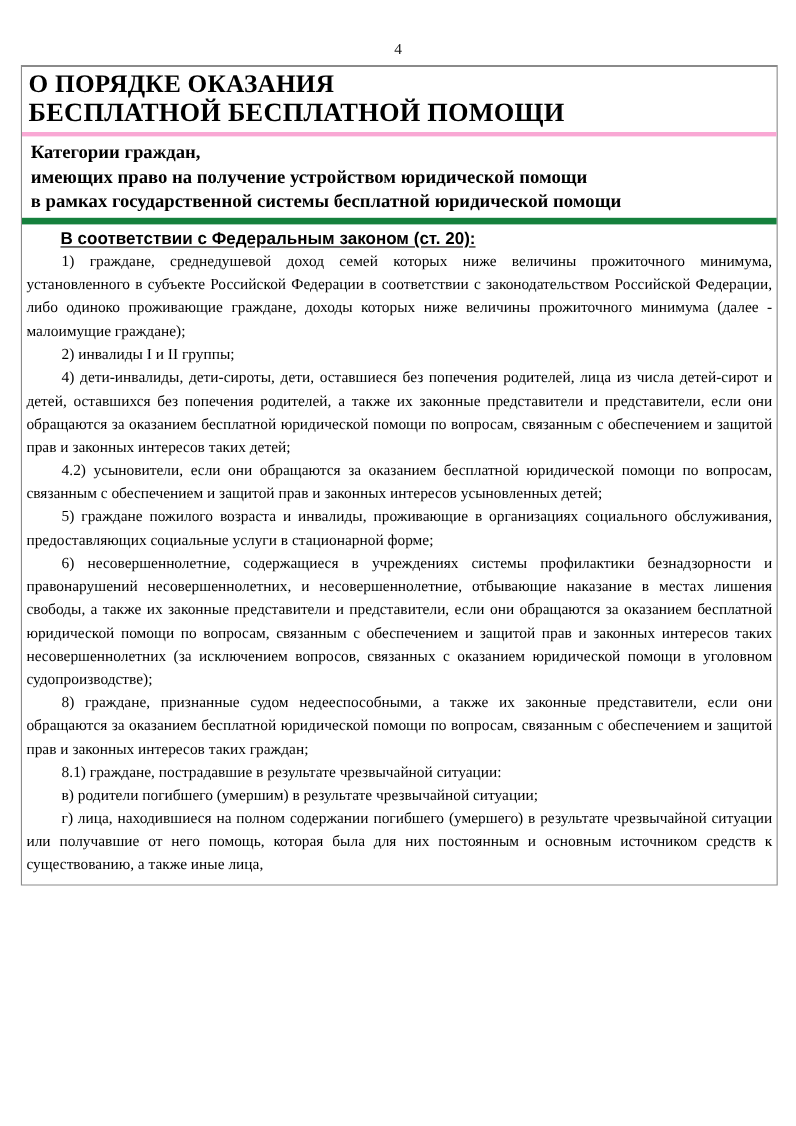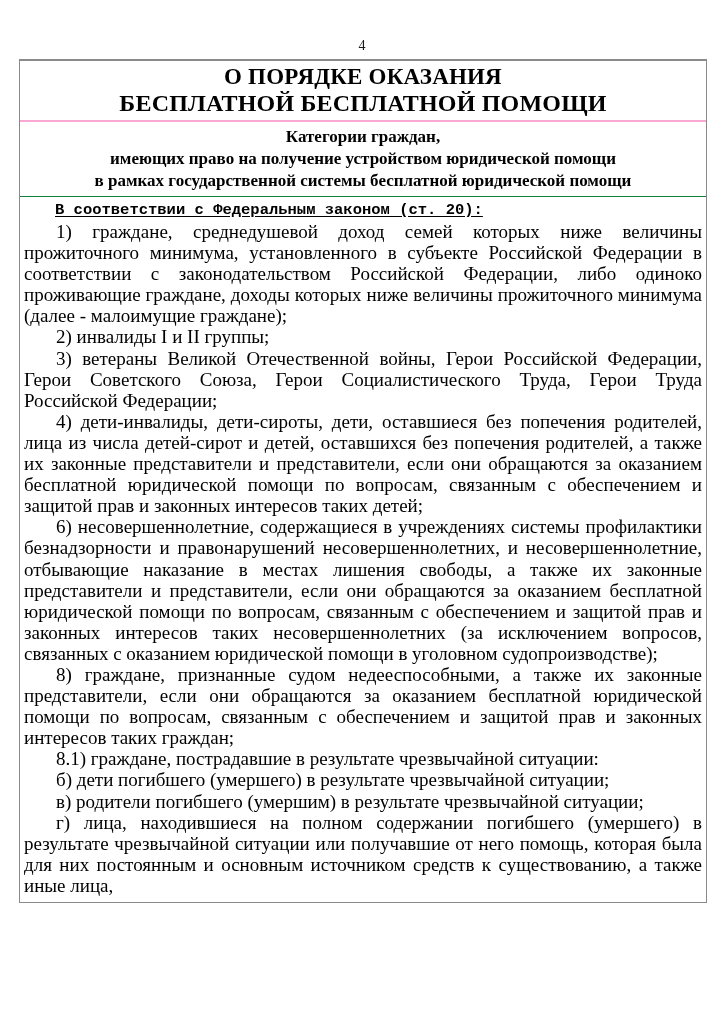--- a/index.html
+++ b/index.html
@@ -43,68 +43,66 @@
     top: 59px;
     width: 688px;
     box-sizing: border-box;
     border: 1px solid #8a8a8a;
     border-top-width: 2px;
     background: #ffffff;
   }
 
   
   .title-band {
-    border-bottom: 2px solid #f9a8d4;
+    border-bottom: 4px solid #f9a8d4;
     padding: 3px 6px 3px 6px;
-    text-align: center;
   }
   .title-line {
     font-family: "Liberation Serif", "DejaVu Serif", serif;
     font-weight: bold;
     font-size: 23px;
     line-height: 26px;
     letter-spacing: 0.2px;
     white-space: nowrap;
   }
   .title-line.second {
     font-size: 24px;
     line-height: 27px;
   }
 
   
   .subtitle-band {
-    border-bottom: 1px solid #15803d;
+    border-bottom: 6px solid #15803d;
     padding: 4px 8px 4px 8px;
-    text-align: center;
   }
   .subtitle-line {
     font-family: "Liberation Serif", "DejaVu Serif", serif;
     font-weight: bold;
     font-size: 17px;
     line-height: 22px;
     white-space: nowrap;
   }
 
   
   .body-band {
     padding: 3px 3px 6px 3px;
   }
   .lead {
-    font-family: Liberation Mono, monospace;
+    font-family: Liberation Sans, sans-serif;
     font-weight: bold;
     font-size: 15.5px;
     line-height: 21px;
     text-decoration: underline;
     text-underline-offset: 2px;
     margin: 0 0 0 32px;
     padding: 0;
   }
   .para {
     font-family: "Liberation Serif", "DejaVu Serif", serif;
-    font-size: 19px;
+    font-size: 14px;
     line-height: 21.1px;
     text-align: justify;
     text-justify: inter-word;
     text-indent: 32px;
     margin: 0;
     padding: 0 1px 0 1px;
     hyphens: none;
   }
   .para.last {
     
@@ -138,26 +136,26 @@
       <div class="subtitle-line">имеющих право на получение устройством юридической помощи</div>
       <div class="subtitle-line">в рамках государственной системы бесплатной юридической помощи</div>
     </div>
 
     <div class="body-band">
 
       <p class="lead">В соответствии с Федеральным законом (ст. 20):</p>
 
       <p class="para">1) граждане, среднедушевой доход семей которых ниже величины прожиточного минимума, установленного в субъекте Российской Федерации в соответствии с законодательством Российской Федерации, либо одиноко проживающие граждане, доходы которых ниже величины прожиточного минимума (далее - малоимущие граждане);</p>
       <p class="para">2) инвалиды I и II группы;</p>
-      <p class="para">3) ветераны Великой Отечественной войны, Герои Российской Федерации, Герои Советского Союза, Герои Социалистического Труда, Герои Труда Российской Федерации;</p>
       <p class="para">4) дети-инвалиды, дети-сироты, дети, оставшиеся без попечения родителей, лица из числа детей-сирот и детей, оставшихся без попечения родителей, а также их законные представители и представители, если они обращаются за оказанием бесплатной юридической помощи по вопросам, связанным с обеспечением и защитой прав и законных интересов таких детей;</p>
+      <p class="para">4.2) усыновители, если они обращаются за оказанием бесплатной юридической помощи по вопросам, связанным с обеспечением и защитой прав и законных интересов усыновленных детей;</p>
+      <p class="para">5) граждане пожилого возраста и инвалиды, проживающие в организациях социального обслуживания, предоставляющих социальные услуги в стационарной форме;</p>
       <p class="para">6) несовершеннолетние, содержащиеся в учреждениях системы профилактики безнадзорности и правонарушений несовершеннолетних, и несовершеннолетние, отбывающие наказание в местах лишения свободы, а также их законные представители и представители, если они обращаются за оказанием бесплатной юридической помощи по вопросам, связанным с обеспечением и защитой прав и законных интересов таких несовершеннолетних (за исключением вопросов, связанных с оказанием юридической помощи в уголовном судопроизводстве);</p>
       <p class="para">8) граждане, признанные судом недееспособными, а также их законные представители, если они обращаются за оказанием бесплатной юридической помощи по вопросам, связанным с обеспечением и защитой прав и законных интересов таких граждан;</p>
       <p class="para">8.1) граждане, пострадавшие в результате чрезвычайной ситуации:</p>
-      <p class="para">б) дети погибшего (умершего) в результате чрезвычайной ситуации;</p>
       <p class="para">в) родители погибшего (умершим) в результате чрезвычайной ситуации;</p>
       <p class="para last">г) лица, находившиеся на полном содержании погибшего (умершего) в результате чрезвычайной ситуации или получавшие от него помощь, которая была для них постоянным и основным источником средств к существованию, а также иные лица,</p>
 
     </div>
   </div>
 
   <div class="clip-bottom"></div>
 </div>
 
 </body></html>

